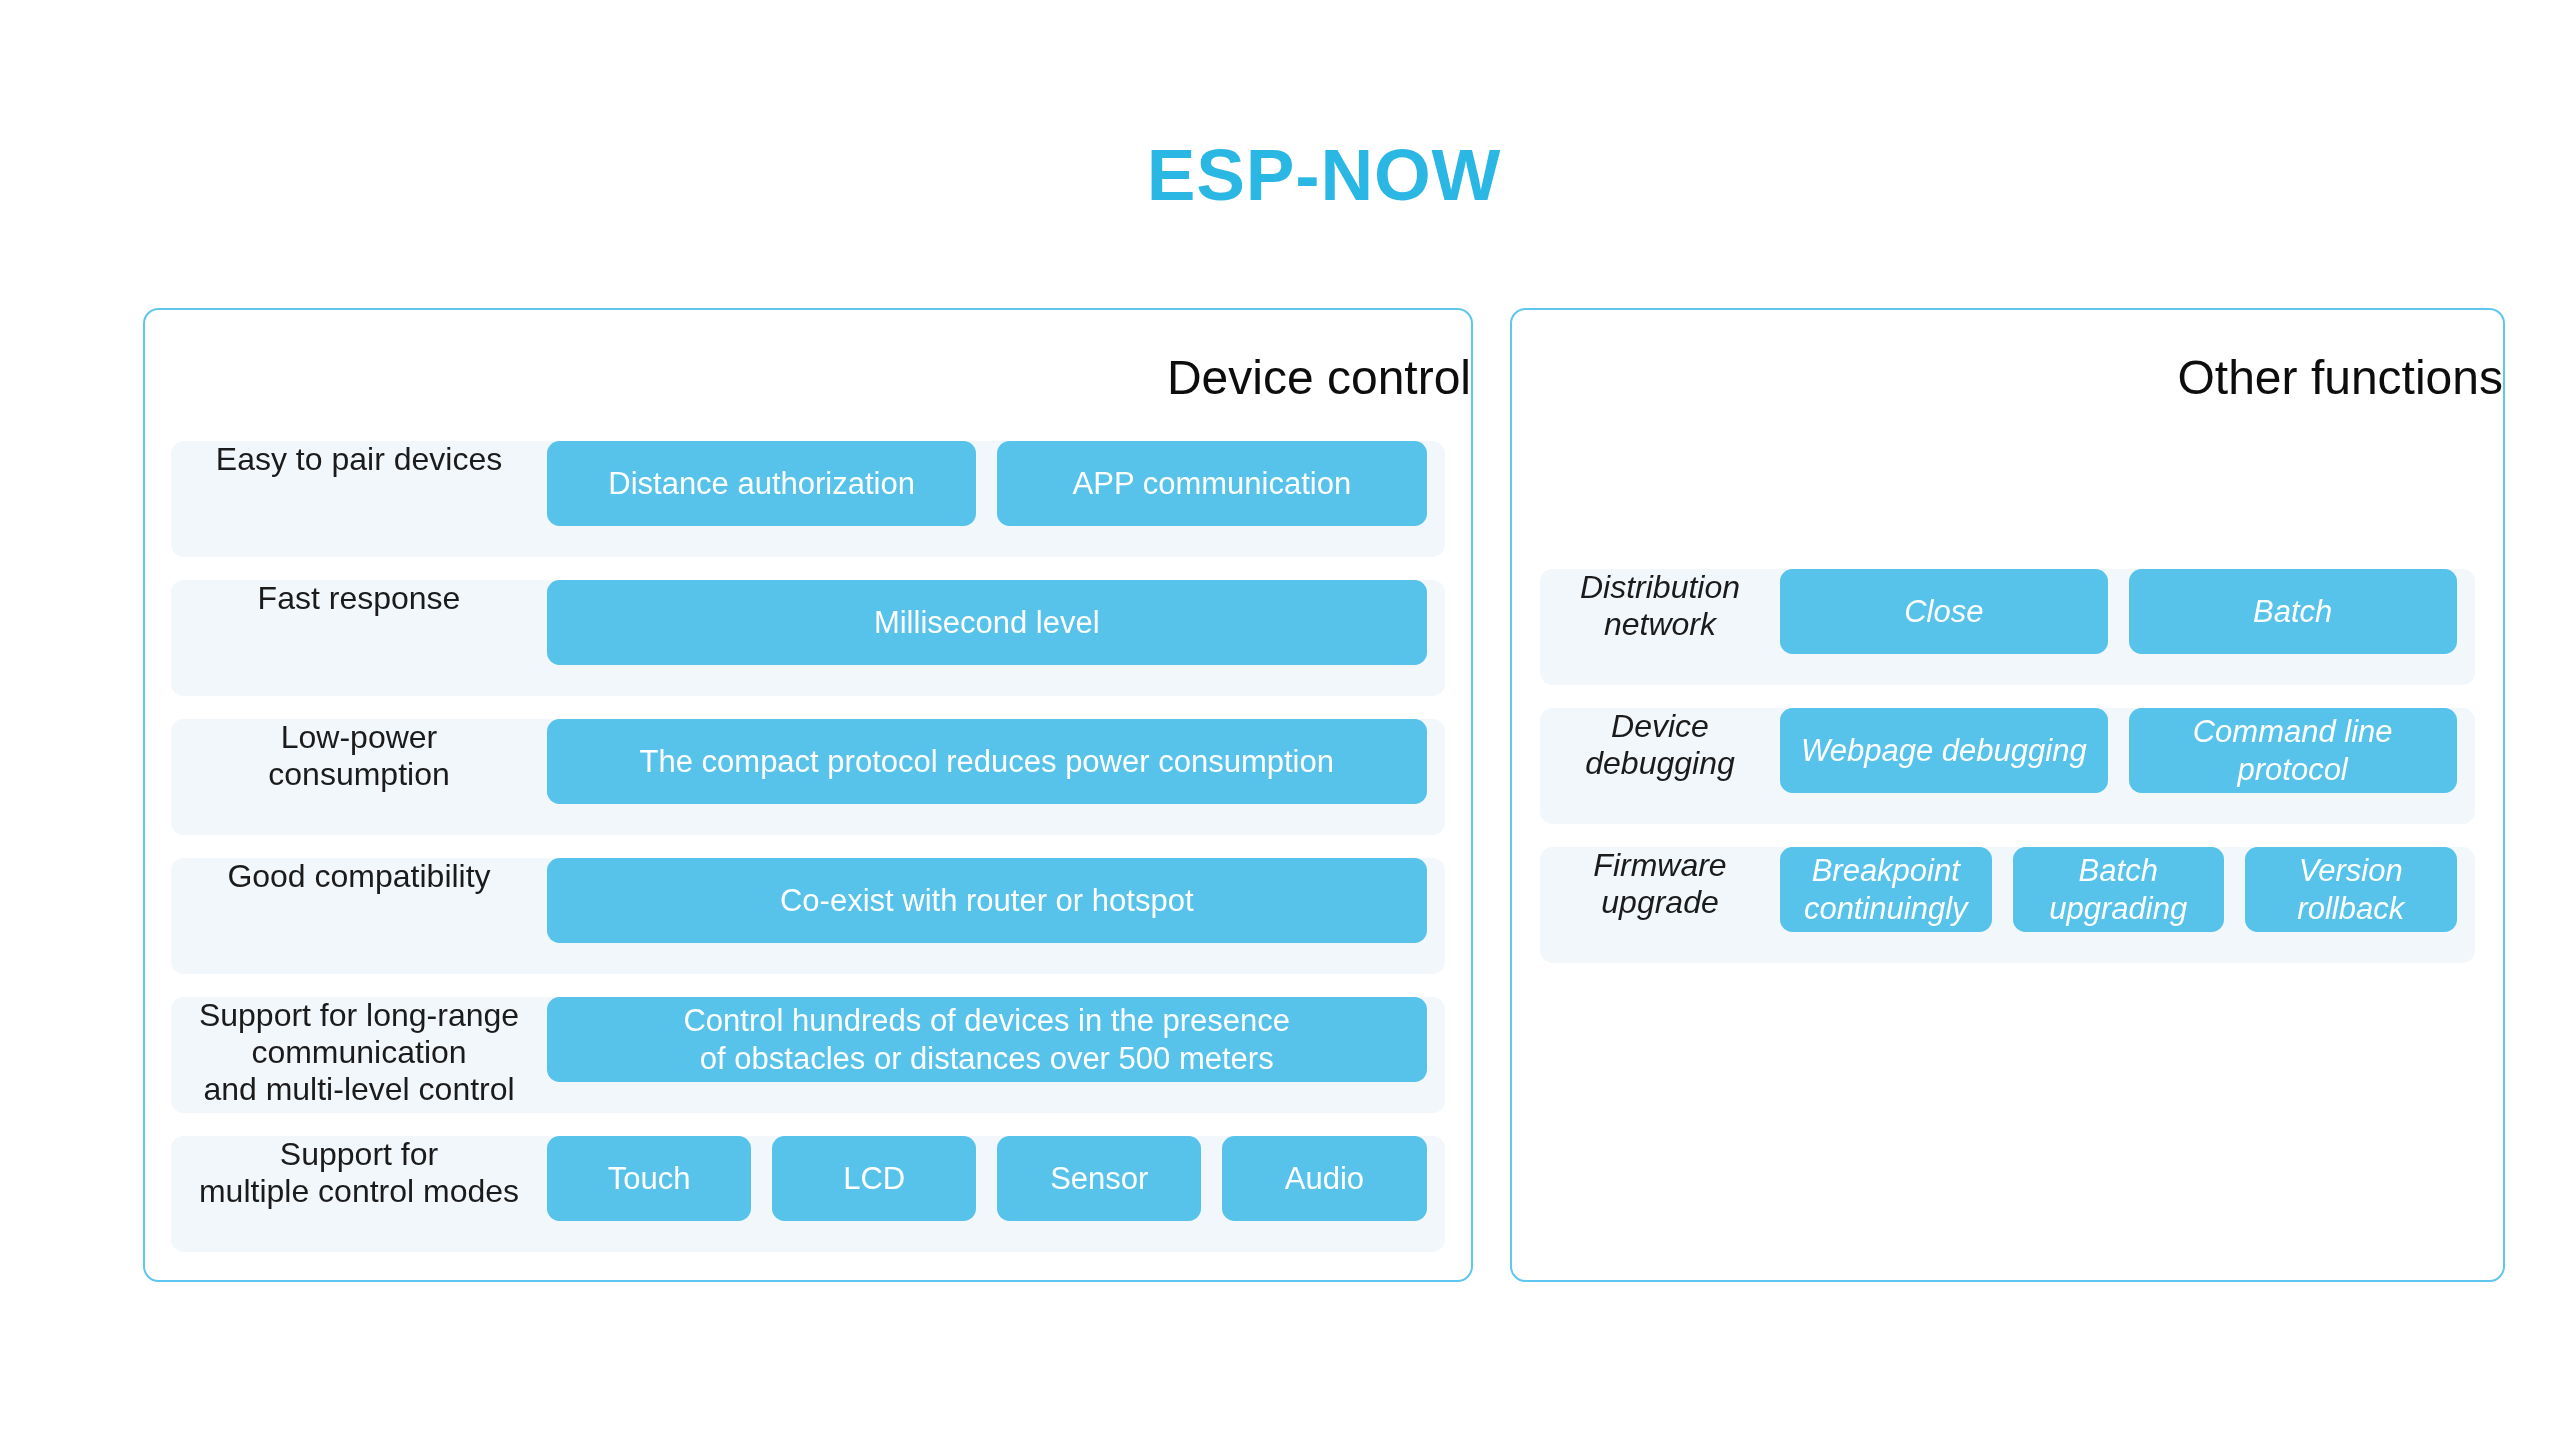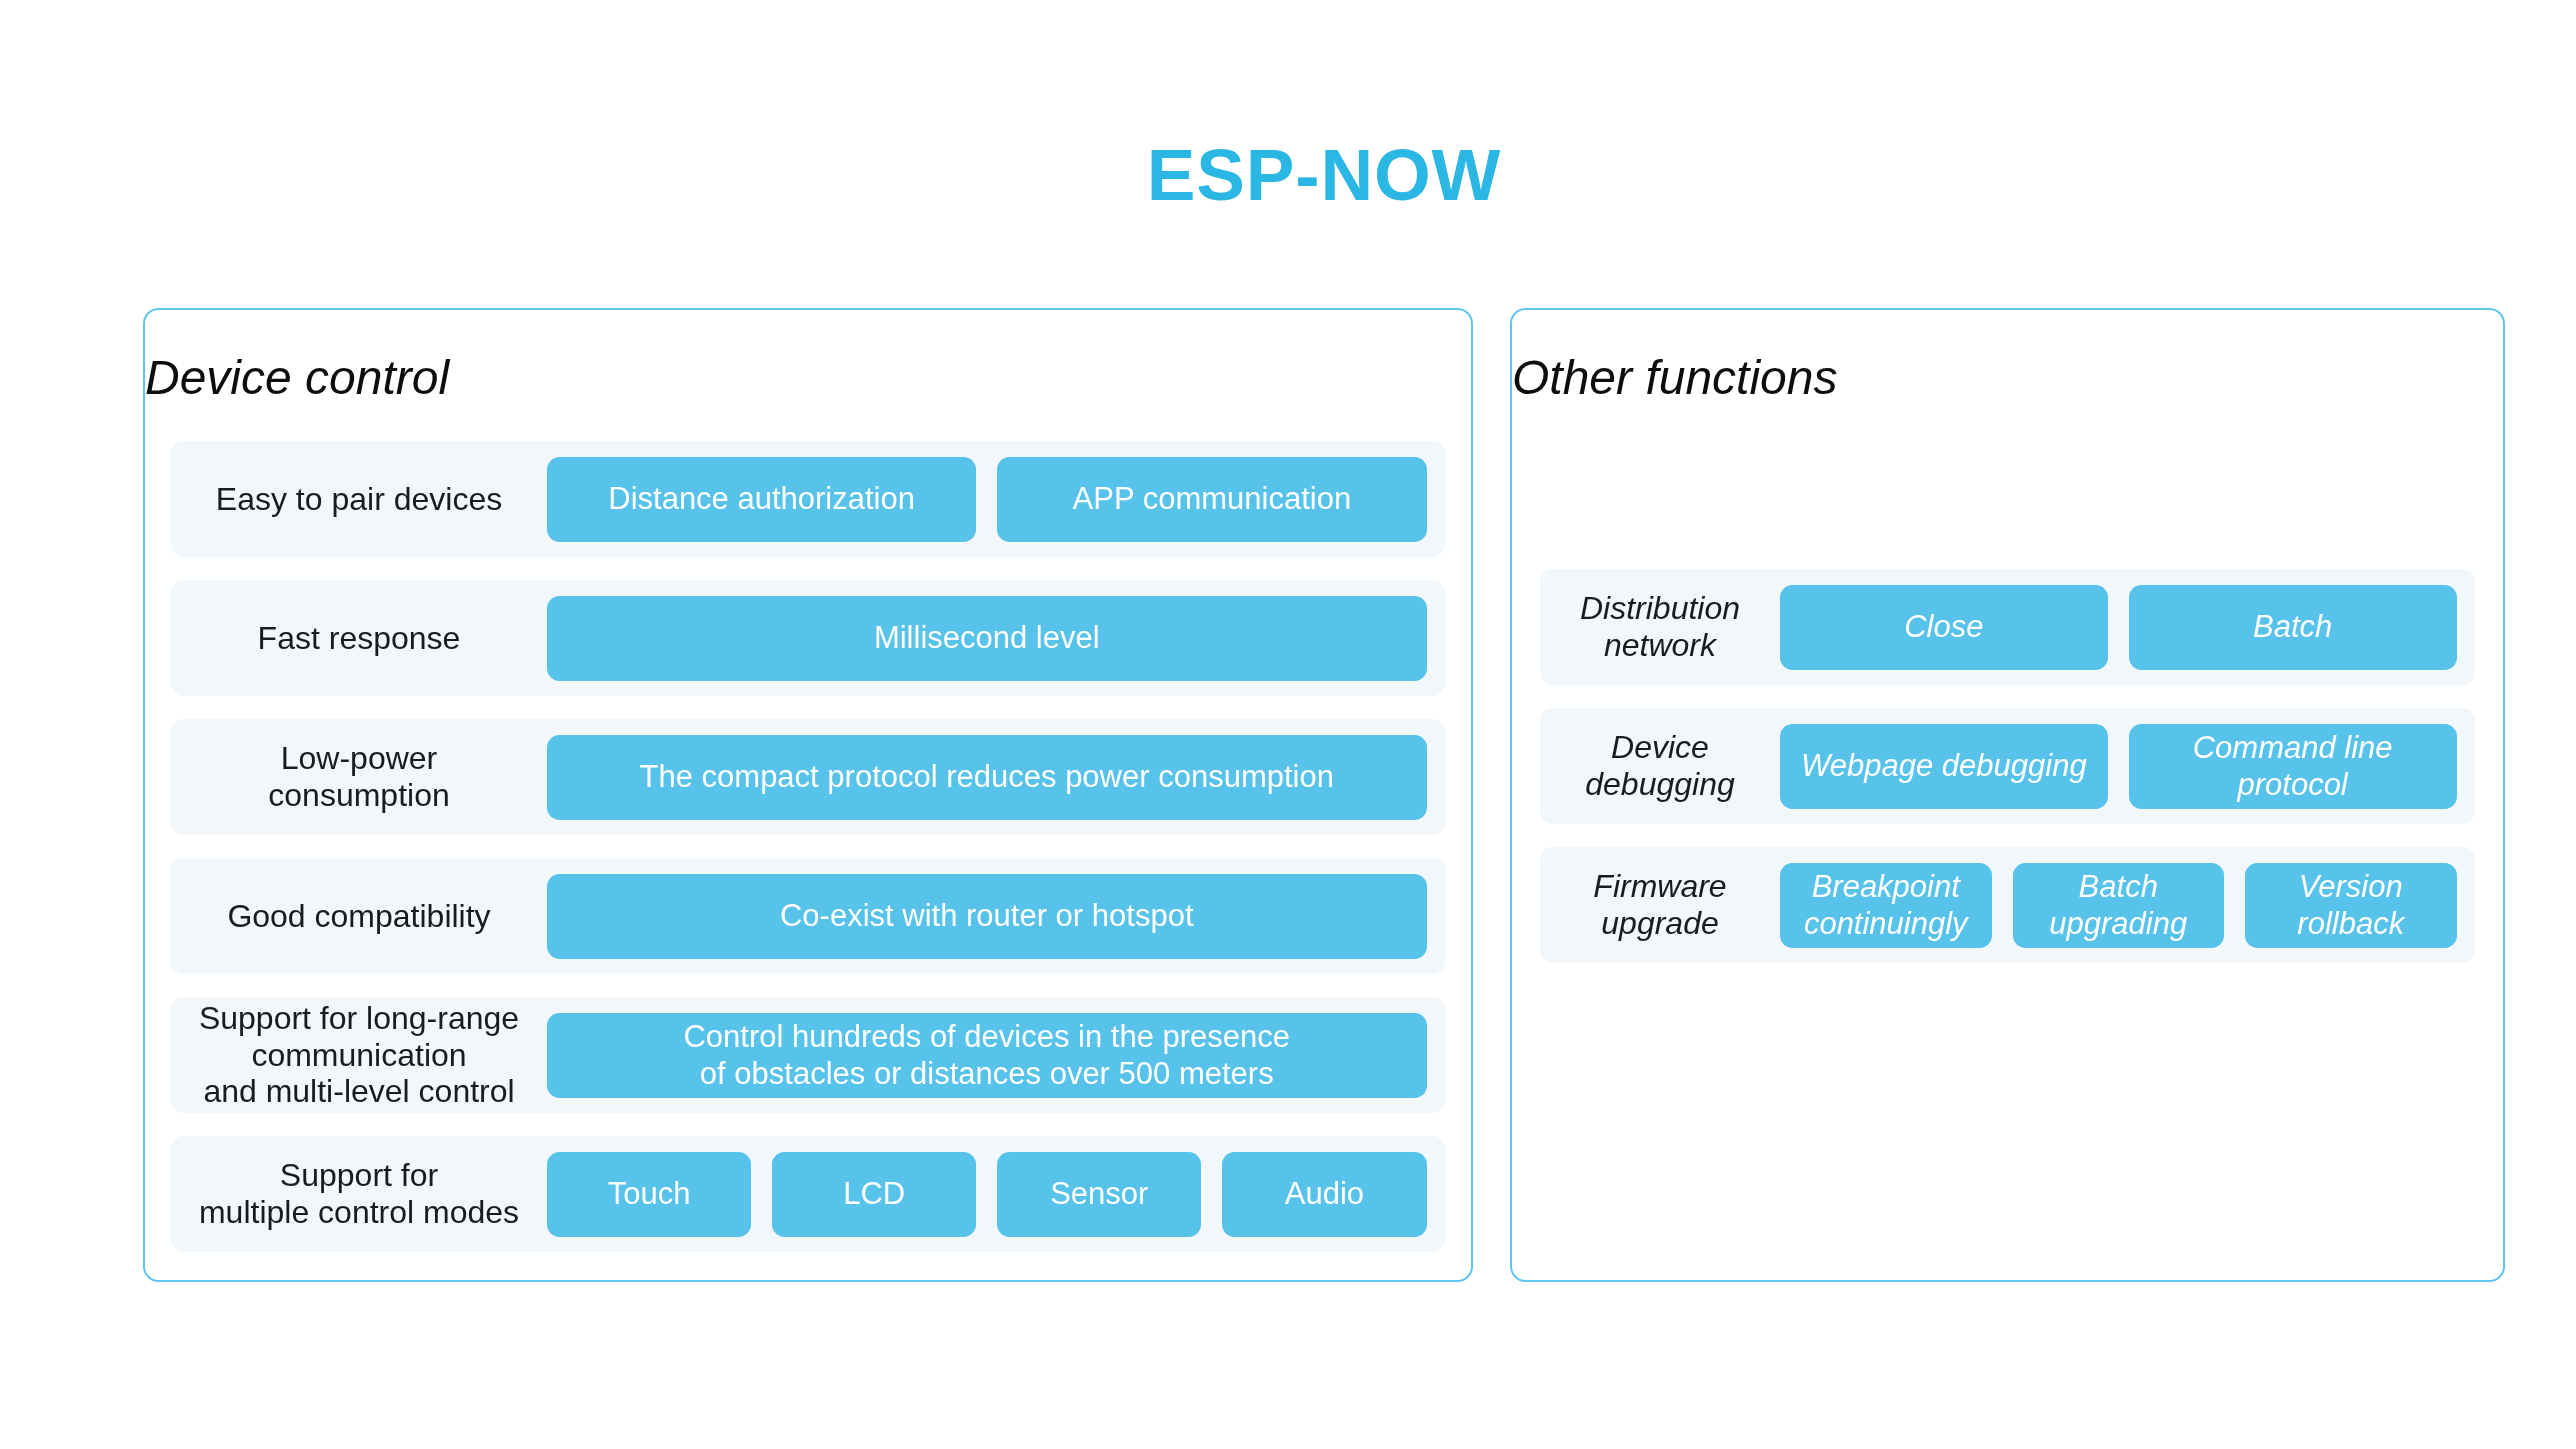--- a/index.html
+++ b/index.html
@@ -40,45 +40,43 @@
     background: #ffffff;
     border: 2.3px solid var(--c-border);
     border-radius: 15.5px;
     box-sizing: border-box;
   }
   .panel--0 { left: 107px;  width: 1330px; }
   .panel--1 { left: 1474px; width: 995px; }
 
   .panel-header {
     margin: 40px 0 0 0;
-    text-align: left;
+    text-align: right;
     font-weight: 400;
     font-size: 48px;
     line-height: 1.15;
     color: #0d0d0d;
-    font-style: italic;
   }
 
   .rows {
     position: absolute;
     left: 26px;
     right: 26px;
     top: 131px;
     display: flex;
     flex-direction: column;
     gap: 23px;
   }
   .panel--1 .rows { top: 259px; left: 28px; right: 28px; font-style: italic; }
 
   .row {
     height: 116px;
     background: var(--c-rowbg);
     border-radius: 12.4px;
     display: flex;
-    align-items: center;
   }
 
   .row-label {
     box-sizing: border-box;
     text-align: center;
     font-size: 32px;
     line-height: 1.15;
     color: var(--c-label);
     white-space: pre-line;
     padding: 0 7.7px;

